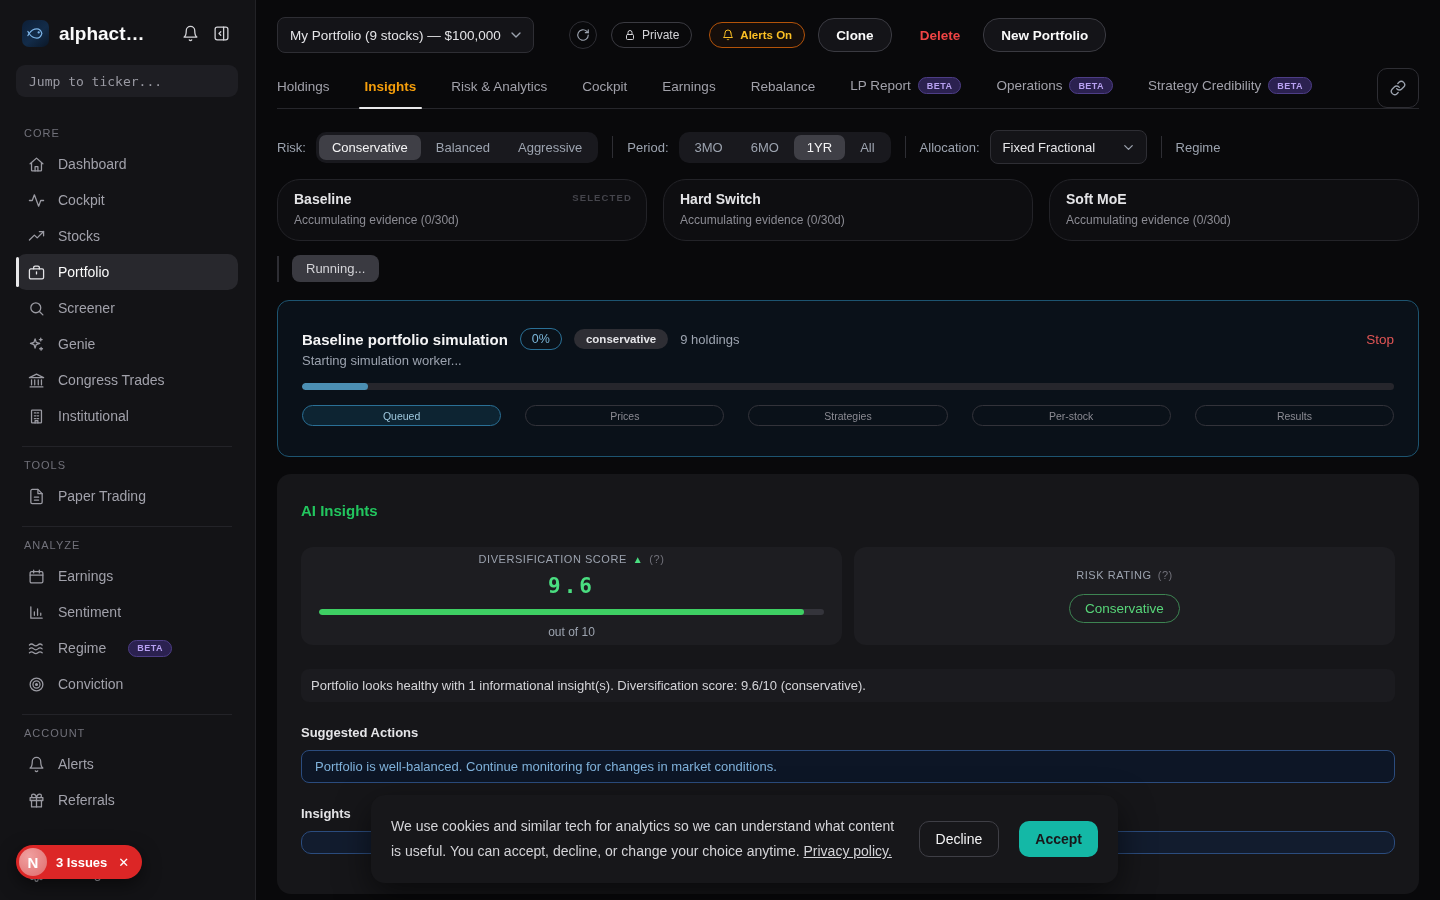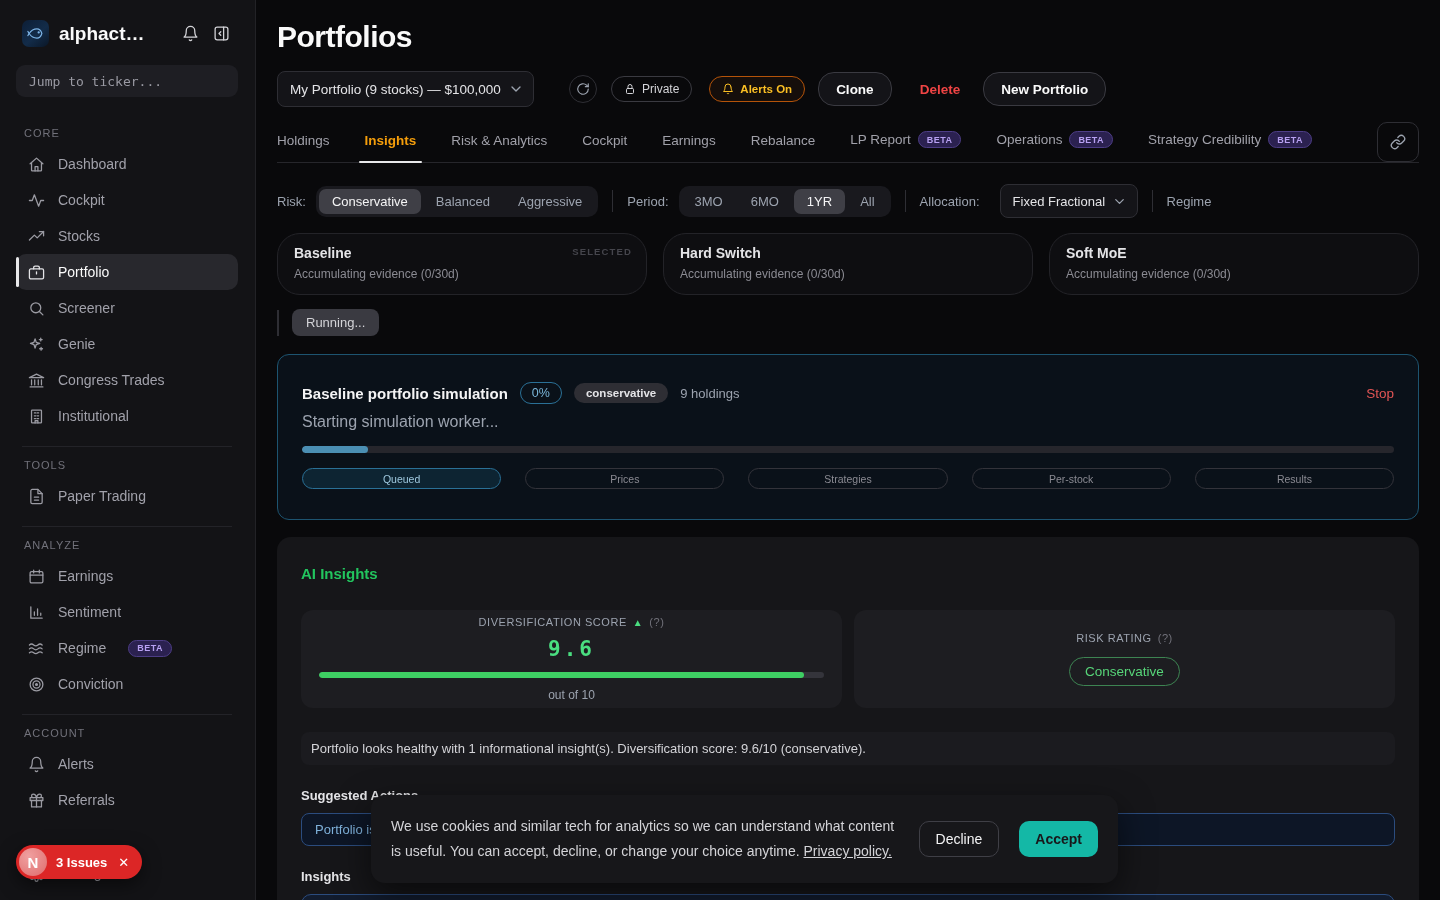--- a/index.html
+++ b/index.html
@@ -117,21 +117,21 @@
     margin-left:auto; width:42px; height:40px; margin-bottom:2px; border:1px solid #2e2e34; border-radius:10px;
     background:none; color:#9ca3af; display:grid; place-items:center; cursor:pointer; align-self:center;
   }
 
   .filters-row { display:flex; align-items:center; margin-top:21px; font-size:13px; color:#9ca3af; }
   .seg-group { background:#19191e; border-radius:10px; padding:3px; display:flex; gap:2px; margin-left:10px; }
   .seg { padding:5px 13px; border-radius:7px; color:#9ca3af; font-size:13px; cursor:pointer; white-space:nowrap; }
   .seg.active { background:#3f3f46; color:#f4f4f5; }
   .v-divider { width:1px; height:22px; background:#2e2e34; margin:0 14px; }
   .alloc-select {
-    margin-left:20px; width:138px; height:34px; background:#141418; border:1px solid #2e2e34;
+    margin-left:10px; width:157px; height:34px; background:#141418; border:1px solid #2e2e34;
     border-radius:8px; display:flex; align-items:center; justify-content:space-between;
     padding:0 10px 0 12px; color:#e4e4e7; font-size:13px; cursor:pointer;
   }
   .regime-label { color:#9ca3af; }
 
   .strategy-row { display:flex; gap:16px; margin-top:15px; }
   .strategy-card {
     flex:1; background:#0e0e11; border:1px solid #232328; border-radius:23px;
     padding:11px 16px 13px; position:relative; cursor:pointer;
   }
@@ -155,21 +155,21 @@
   }
   .sim-title-row { display:flex; align-items:center; gap:12px; }
   .sim-title { font-size:15px; font-weight:700; color:#f4f4f5; }
   .sim-percent {
     border:1.5px solid #2a7096; color:#7ab6d9; border-radius:999px;
     padding:3px 11px; font-size:12.5px;
   }
   .sim-mode { background:#2e2e34; color:#e4e4e7; border-radius:999px; padding:4px 12px; font-size:11.5px; font-weight:600; }
   .sim-holdings { color:#9ca3af; font-size:13px; }
   .sim-stop { margin-left:auto; background:none; border:none; color:#e25555; font-size:13.5px; cursor:pointer; font-family:inherit; }
-  .sim-status { color:#9ca3af; font-size:16px; margin-top:9px; }
+  .sim-status { color:#9ca3af; font-size:13px; margin-top:3px; }
   .sim-progress { margin-top:15px; height:7px; background:#26262c; border-radius:999px; overflow:hidden; }
   .sim-progress-fill { height:100%; background:#4b8fb3; border-radius:999px; }
   .stage-row { display:flex; gap:24px; margin-top:15px; }
   .stage {
     flex:1; height:21px; border:1px solid #33333a; border-radius:999px;
     display:grid; place-items:center; font-size:10.5px; color:#8b8b93; cursor:pointer;
   }
   .stage.active { border-color:#2a7096; background:#0d2432; color:#9fc8de; }
 
   .ai-panel {
@@ -396,21 +396,20 @@
   </div>
 </aside>
 
 <div class="issues-badge">
   <div class="issues-avatar">N</div>
   <span class="issues-label">3 Issues</span>
   <span class="issues-close">✕</span>
 </div>
 
 <main class="main">
-  <h1 class="page-title">Portfolios</h1>
 
   <div class="controls-row">
     <div class="portfolio-select">
       <span class="sel-text">My Portfolio (9 stocks) — $100,000.0</span>
       <svg width="16" height="16" viewBox="0 0 24 24" fill="none" stroke="#9ca3af" stroke-width="2" stroke-linecap="round" stroke-linejoin="round">
           <path d="m6 9 6 6 6-6"></path>
         </svg>
     </div>
     <button class="icon-circle-btn">
       <svg width="14" height="14" viewBox="0 0 24 24" fill="none" stroke="currentColor" stroke-width="2" stroke-linecap="round" stroke-linejoin="round">

